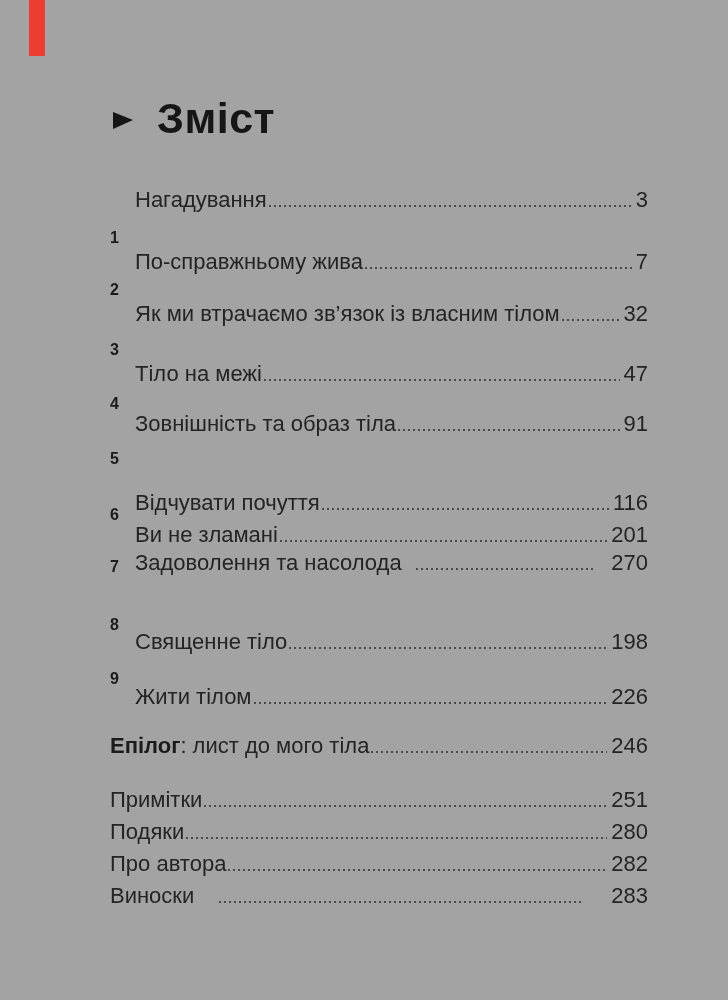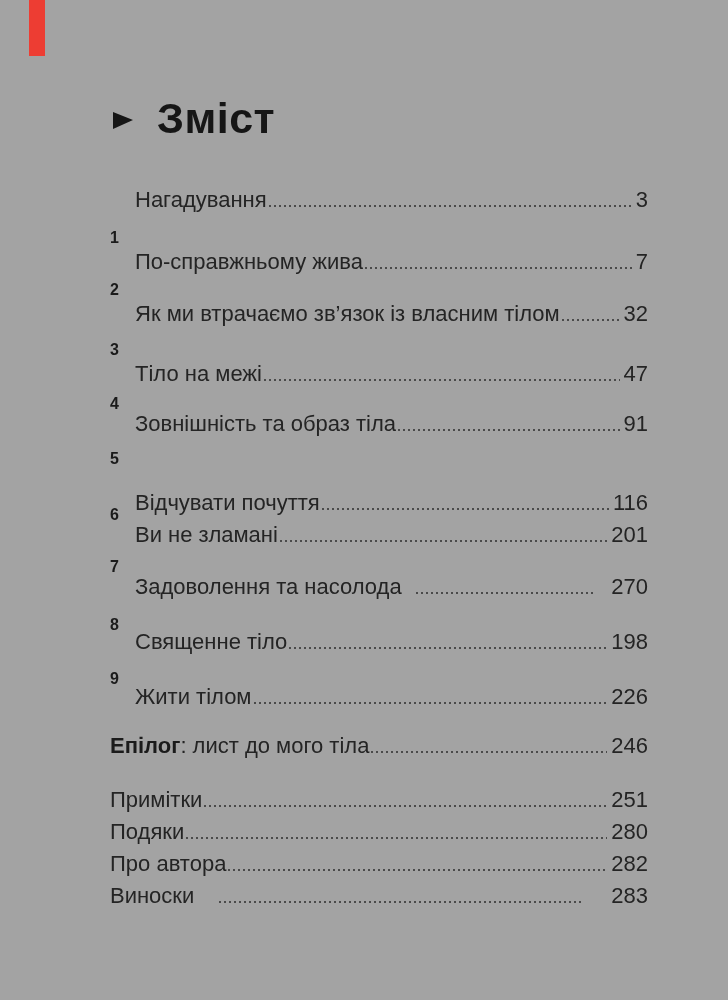--- a/index.html
+++ b/index.html
@@ -119,21 +119,21 @@
         <span class="leader"></span>
         <span class="pg">116</span>
       </div>
       <div class="ch-num" style="top: 506px;">6</div>
       <div class="toc-row indented" style="top: 524px;">
         <span class="lbl">Ви не зламані</span>
         <span class="leader"></span>
         <span class="pg">201</span>
       </div>
       <div class="ch-num" style="top: 558px;">7</div>
-      <div class="toc-row indented" style="top: 576px; gap: 12px;">
+      <div class="toc-row indented" style="top: 552px; gap: 12px;">
         <span class="lbl">Задоволення та насолода</span>
         <span class="leader"></span>
         <span class="pg">270</span>
       </div>
       <div class="ch-num" style="top: 616px;">8</div>
       <div class="toc-row indented" style="top: 631px;">
         <span class="lbl">Священне тіло</span>
         <span class="leader"></span>
         <span class="pg">198</span>
       </div>

